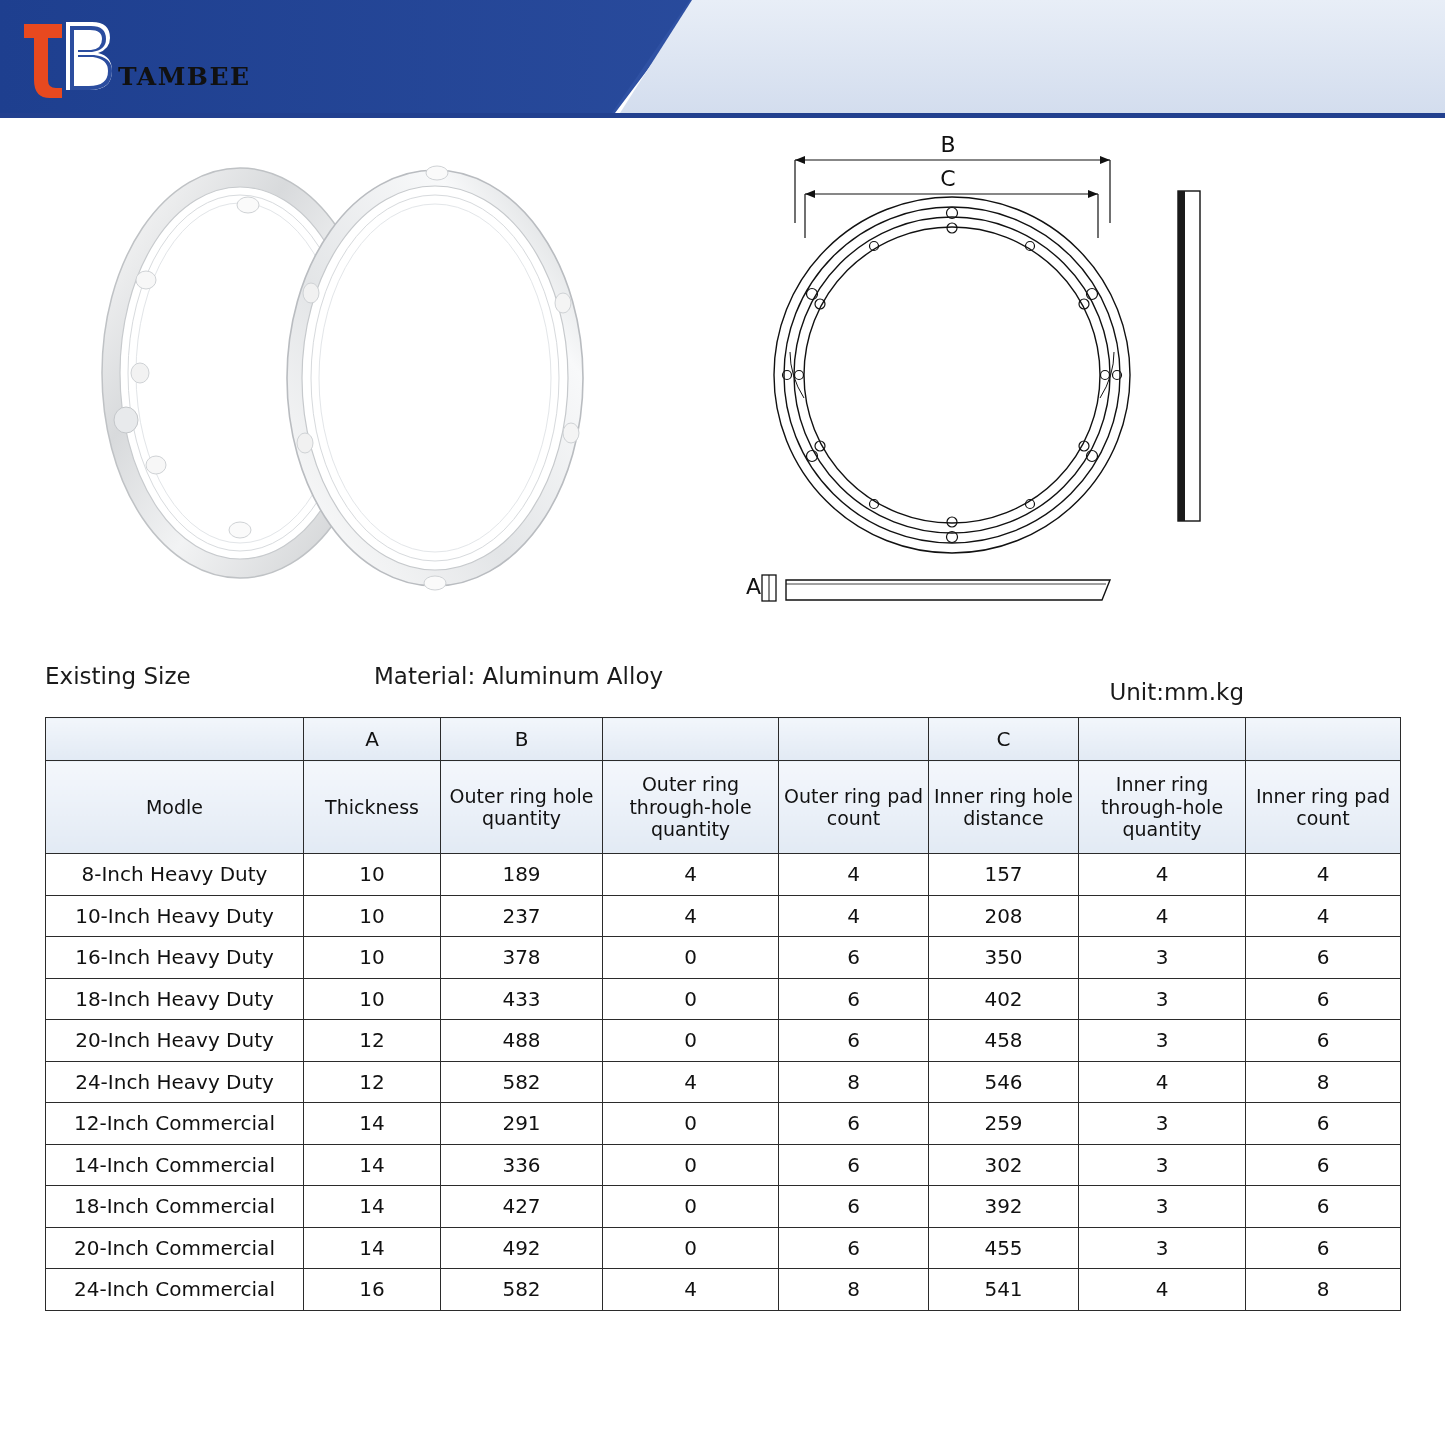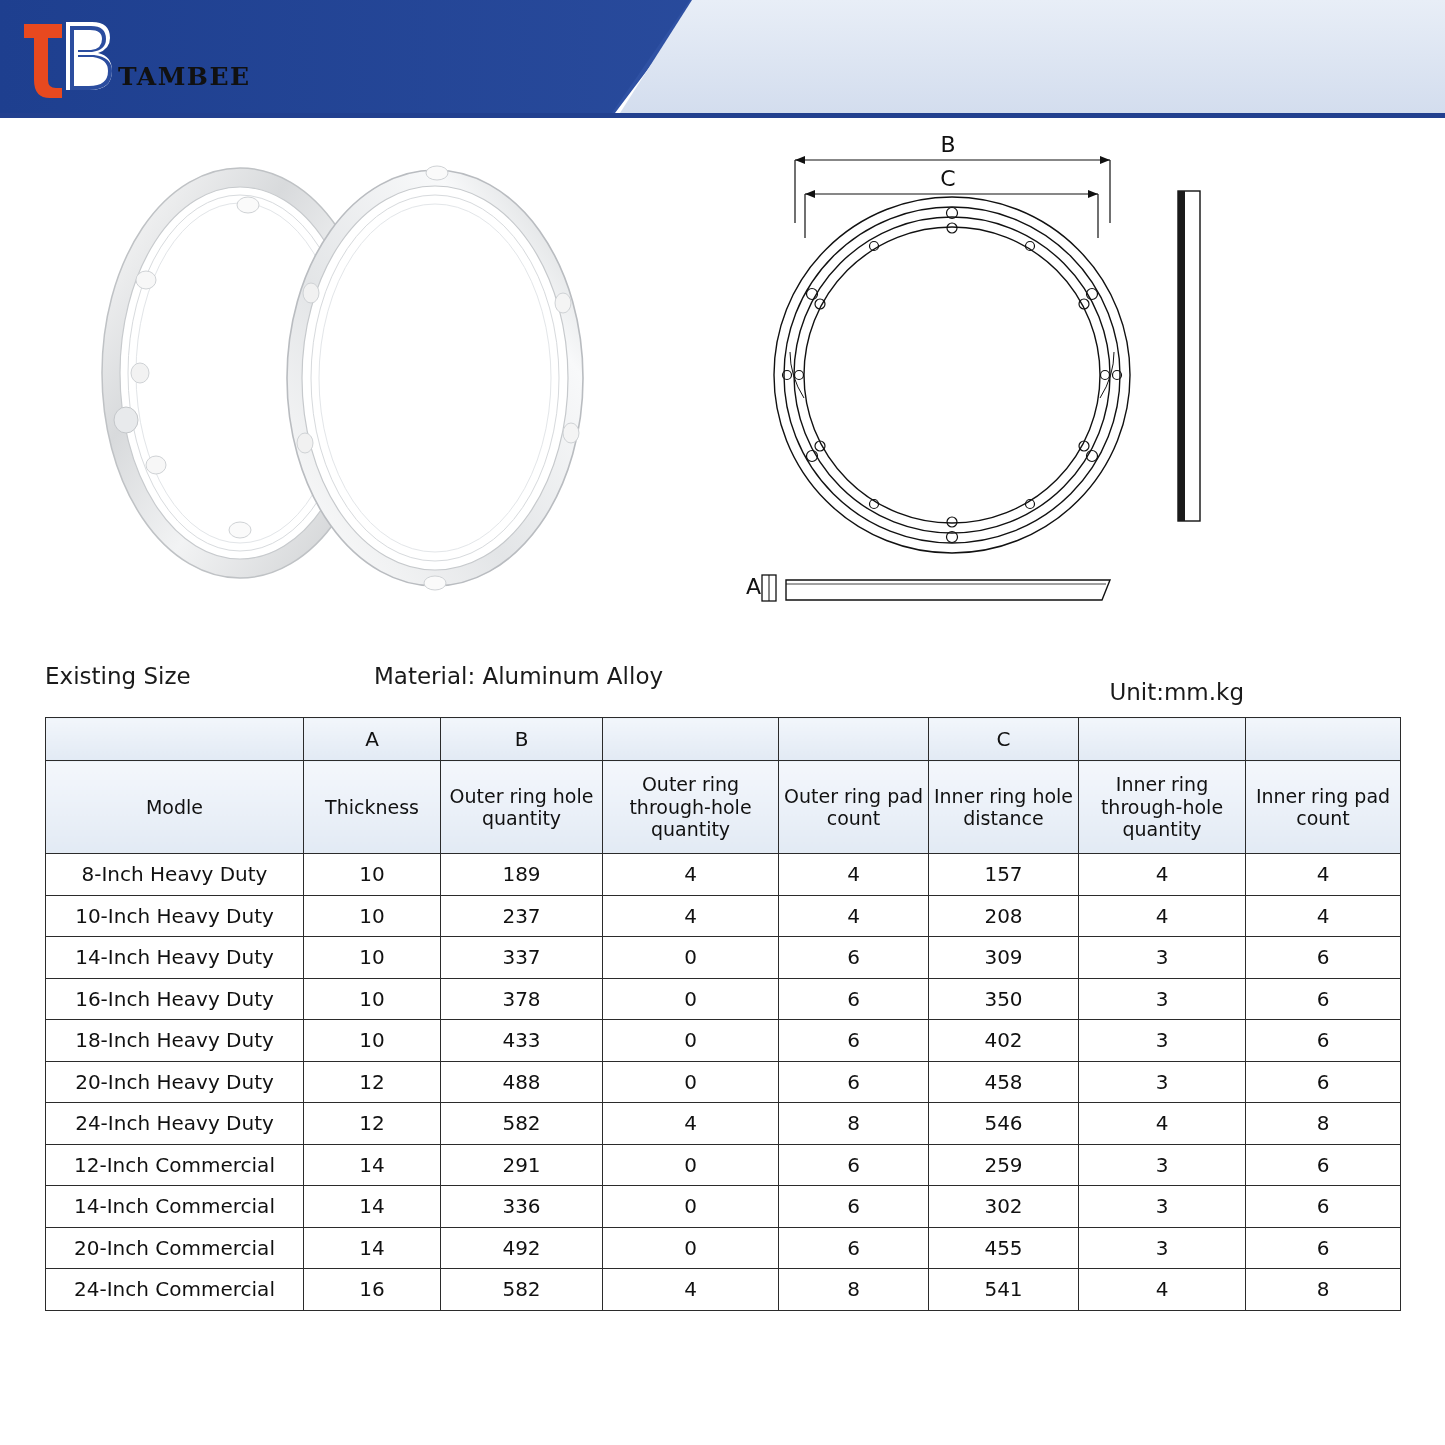--- a/index.html
+++ b/index.html
@@ -356,30 +356,20 @@
         <td class="model-cell">10-Inch Heavy Duty</td>
         <td>10</td>
         <td>237</td>
         <td>4</td>
         <td>4</td>
         <td>208</td>
         <td>4</td>
         <td>4</td>
       </tr>
       <tr class="datarow">
-        <td class="model-cell">14-Inch Heavy Duty</td>
-        <td>10</td>
-        <td>337</td>
-        <td>0</td>
-        <td>6</td>
-        <td>309</td>
-        <td>3</td>
-        <td>6</td>
-      </tr>
-      <tr class="datarow">
         <td class="model-cell">16-Inch Heavy Duty</td>
         <td>10</td>
         <td>378</td>
         <td>0</td>
         <td>6</td>
         <td>350</td>
         <td>3</td>
         <td>6</td>
       </tr>
       <tr class="datarow">
@@ -426,20 +416,30 @@
         <td class="model-cell">14-Inch Commercial</td>
         <td>14</td>
         <td>336</td>
         <td>0</td>
         <td>6</td>
         <td>302</td>
         <td>3</td>
         <td>6</td>
       </tr>
       <tr class="datarow">
+        <td class="model-cell">18-Inch Commercial</td>
+        <td>14</td>
+        <td>427</td>
+        <td>0</td>
+        <td>6</td>
+        <td>392</td>
+        <td>3</td>
+        <td>6</td>
+      </tr>
+      <tr class="datarow">
         <td class="model-cell">20-Inch Commercial</td>
         <td>14</td>
         <td>492</td>
         <td>0</td>
         <td>6</td>
         <td>455</td>
         <td>3</td>
         <td>6</td>
       </tr>
       <tr class="datarow">

